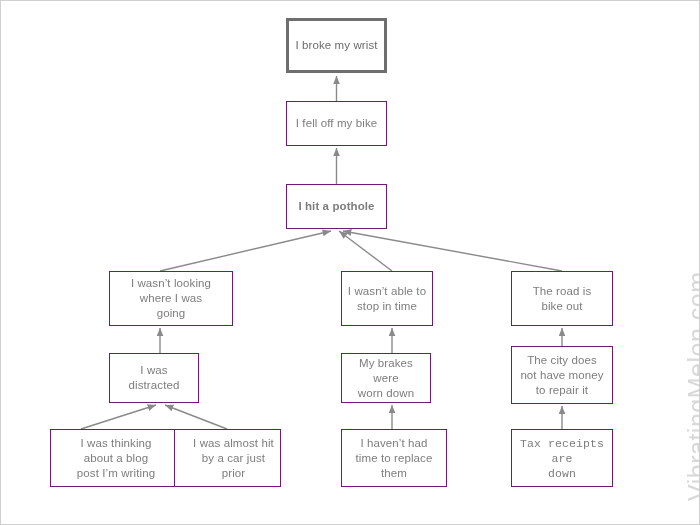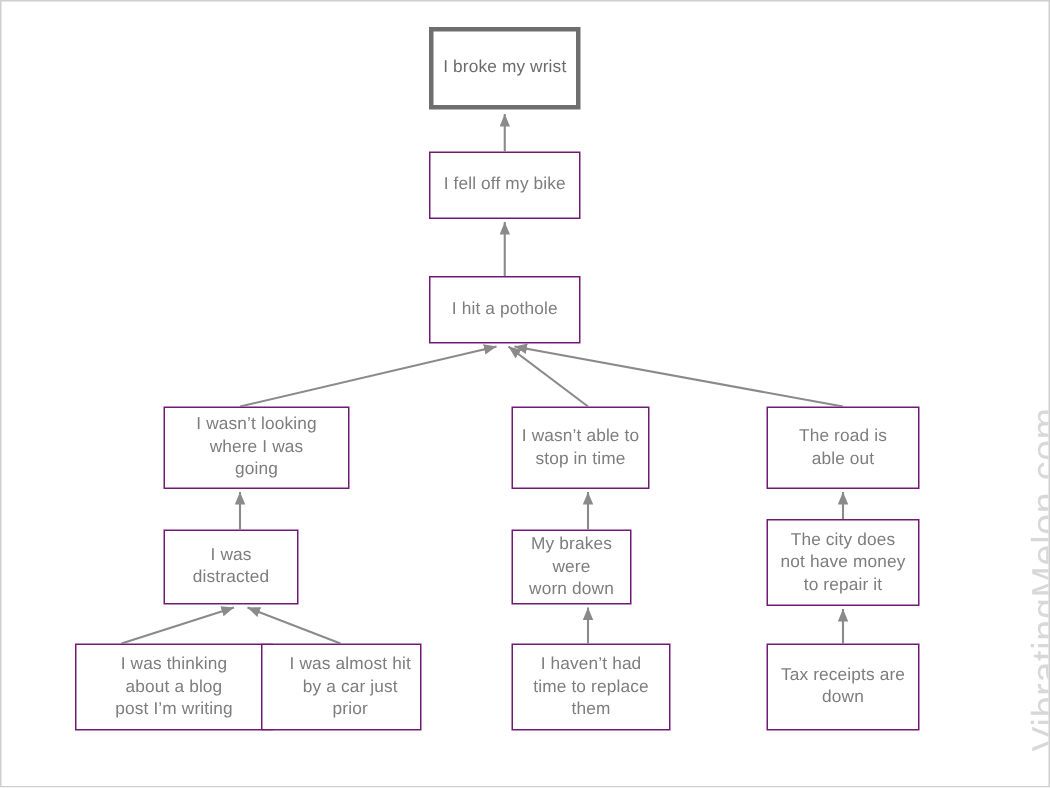--- a/index.html
+++ b/index.html
@@ -82,42 +82,42 @@
         <line x1="80" y1="428" x2="155" y2="404" stroke="#8a8a8a" stroke-width="1.4" marker-end="url(#arrowhead)"></line>
         <line x1="226" y1="428" x2="164" y2="404" stroke="#8a8a8a" stroke-width="1.4" marker-end="url(#arrowhead)"></line>
         <line x1="391" y1="428" x2="391" y2="404" stroke="#8a8a8a" stroke-width="1.4" marker-end="url(#arrowhead)"></line>
         <line x1="561" y1="428" x2="561" y2="405" stroke="#8a8a8a" stroke-width="1.4" marker-end="url(#arrowhead)"></line>
       </g>
   </svg>
 
   <div id="nodes-group">
       <div class="node root" style="left: 285px; top: 17px; width: 101px; height: 55px; text-align: right;"><span>I broke my wrist</span></div>
       <div class="node" style="left: 285px; top: 100px; width: 101px; height: 45px;"><span>I fell off my bike</span></div>
-      <div class="node" style="left: 285px; top: 183px; width: 101px; height: 45px;"><span>I hit a pothole</span></div>
+      <div class="node" style="left: 285px; top: 183px; width: 101px; height: 45px; font-weight: bold;"><span>I hit a pothole</span></div>
       <div class="node" style="left: 108px; top: 270px; width: 124px; height: 55px;"><span>I wasn’t looking
 where I was
 going</span></div>
       <div class="node" style="left: 340px; top: 270px; width: 92px; height: 55px;"><span>I wasn’t able to
 stop in time</span></div>
       <div class="node" style="left: 510px; top: 270px; width: 102px; height: 55px;"><span>The road is
-able out</span></div>
+bike out</span></div>
       <div class="node" style="left: 108px; top: 352px; width: 90px; height: 50px;"><span>I was distracted</span></div>
-      <div class="node" style="left: 340px; top: 352px; width: 80px; height: 50px;"><span>My brakes were
+      <div class="node" style="left: 340px; top: 352px; width: 90px; height: 50px;"><span>My brakes were
 worn down</span></div>
       <div class="node" style="left: 510px; top: 345px; width: 102px; height: 58px;"><span>The city does
 not have money
 to repair it</span></div>
       <div class="node" style="left: 25px; top: 428px; width: 132px; height: 58px; margin-left: 24px;"><span>I was thinking
 about a blog
 post I’m writing</span></div>
       <div class="node" style="left: 173px; top: 428px; width: 107px; height: 58px; padding-left: 16px;"><span>I was almost hit
 by a car just
 prior</span></div>
       <div class="node" style="left: 340px; top: 428px; width: 106px; height: 58px; align-items: center;"><span>I haven’t had
 time to replace
 them</span></div>
-      <div class="node" style="left: 510px; top: 428px; width: 102px; height: 58px;"><span>Tax receipts are
+      <div class="node" style="left: 510px; top: 428px; width: 102px; height: 58px; font-family: Liberation Mono, monospace;"><span>Tax receipts are
 down</span></div>
     </div>
 
   <div class="watermark" style="left: 682px; top: 500px;">VibratingMelon.com</div>
 
 </div>
 
 </body></html>

